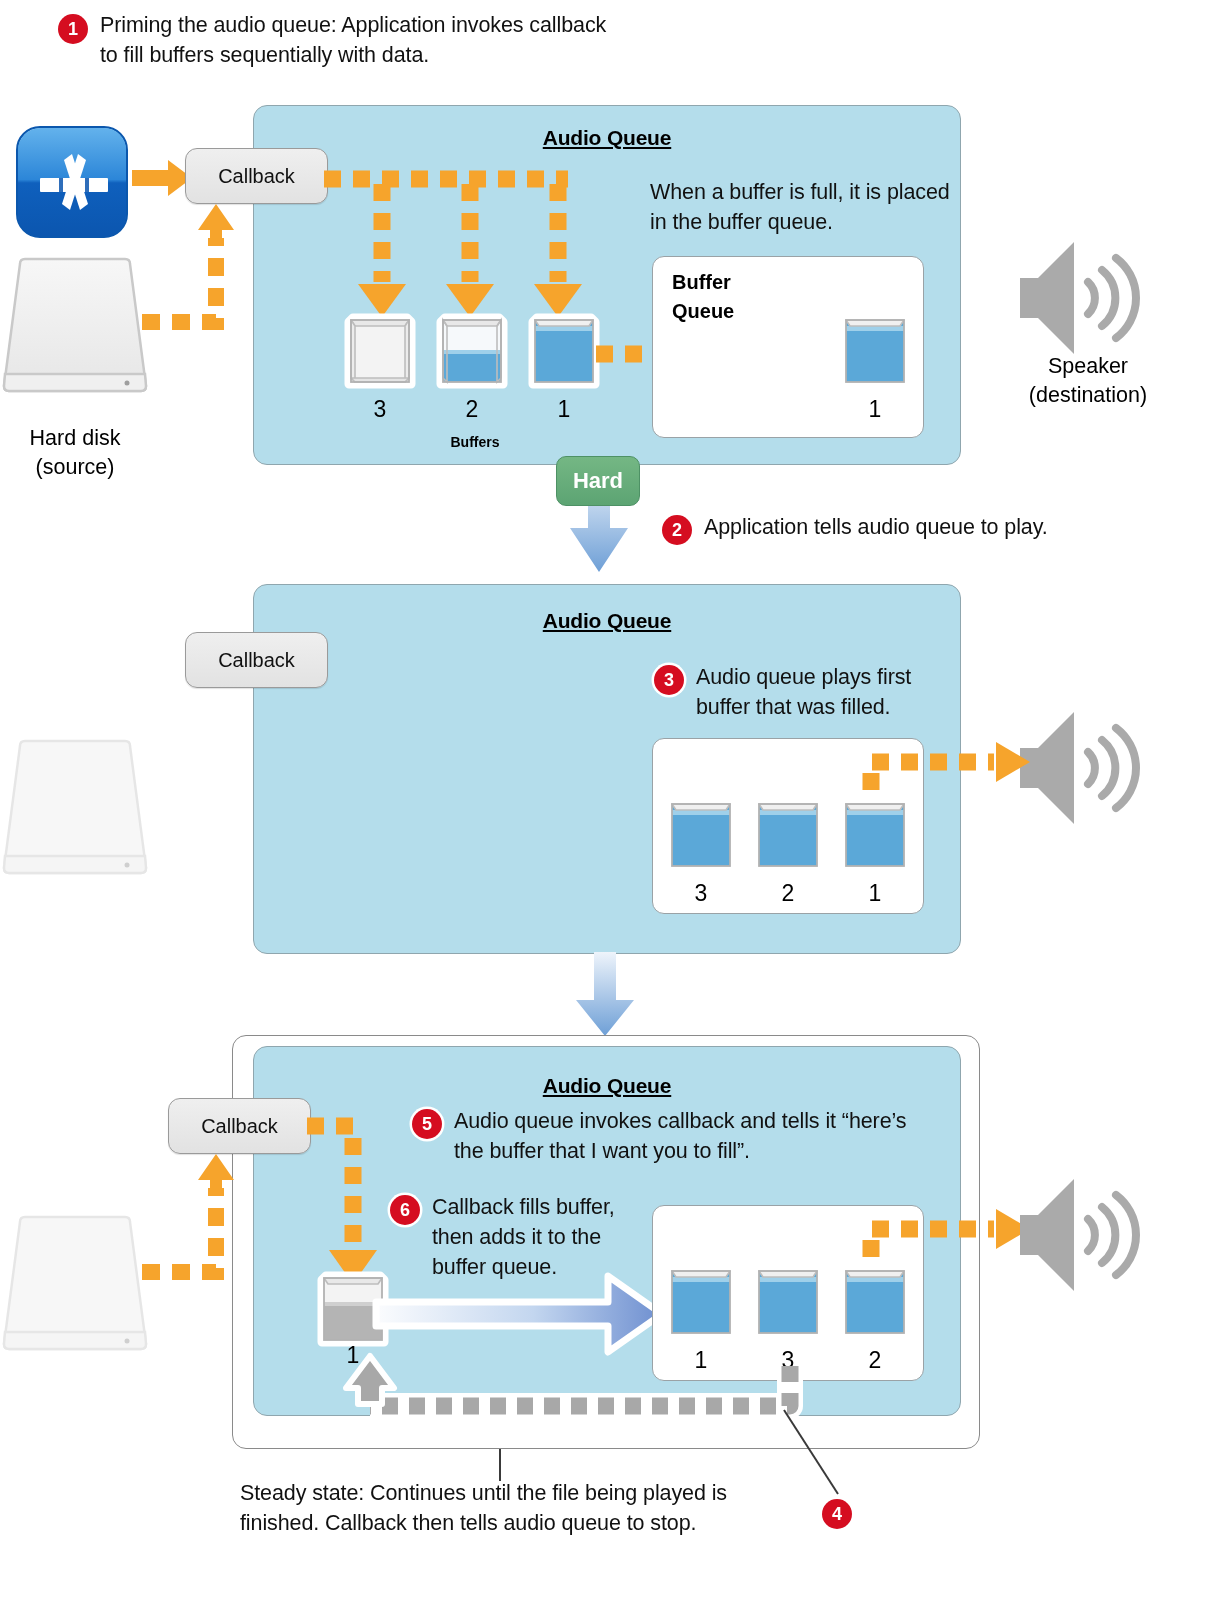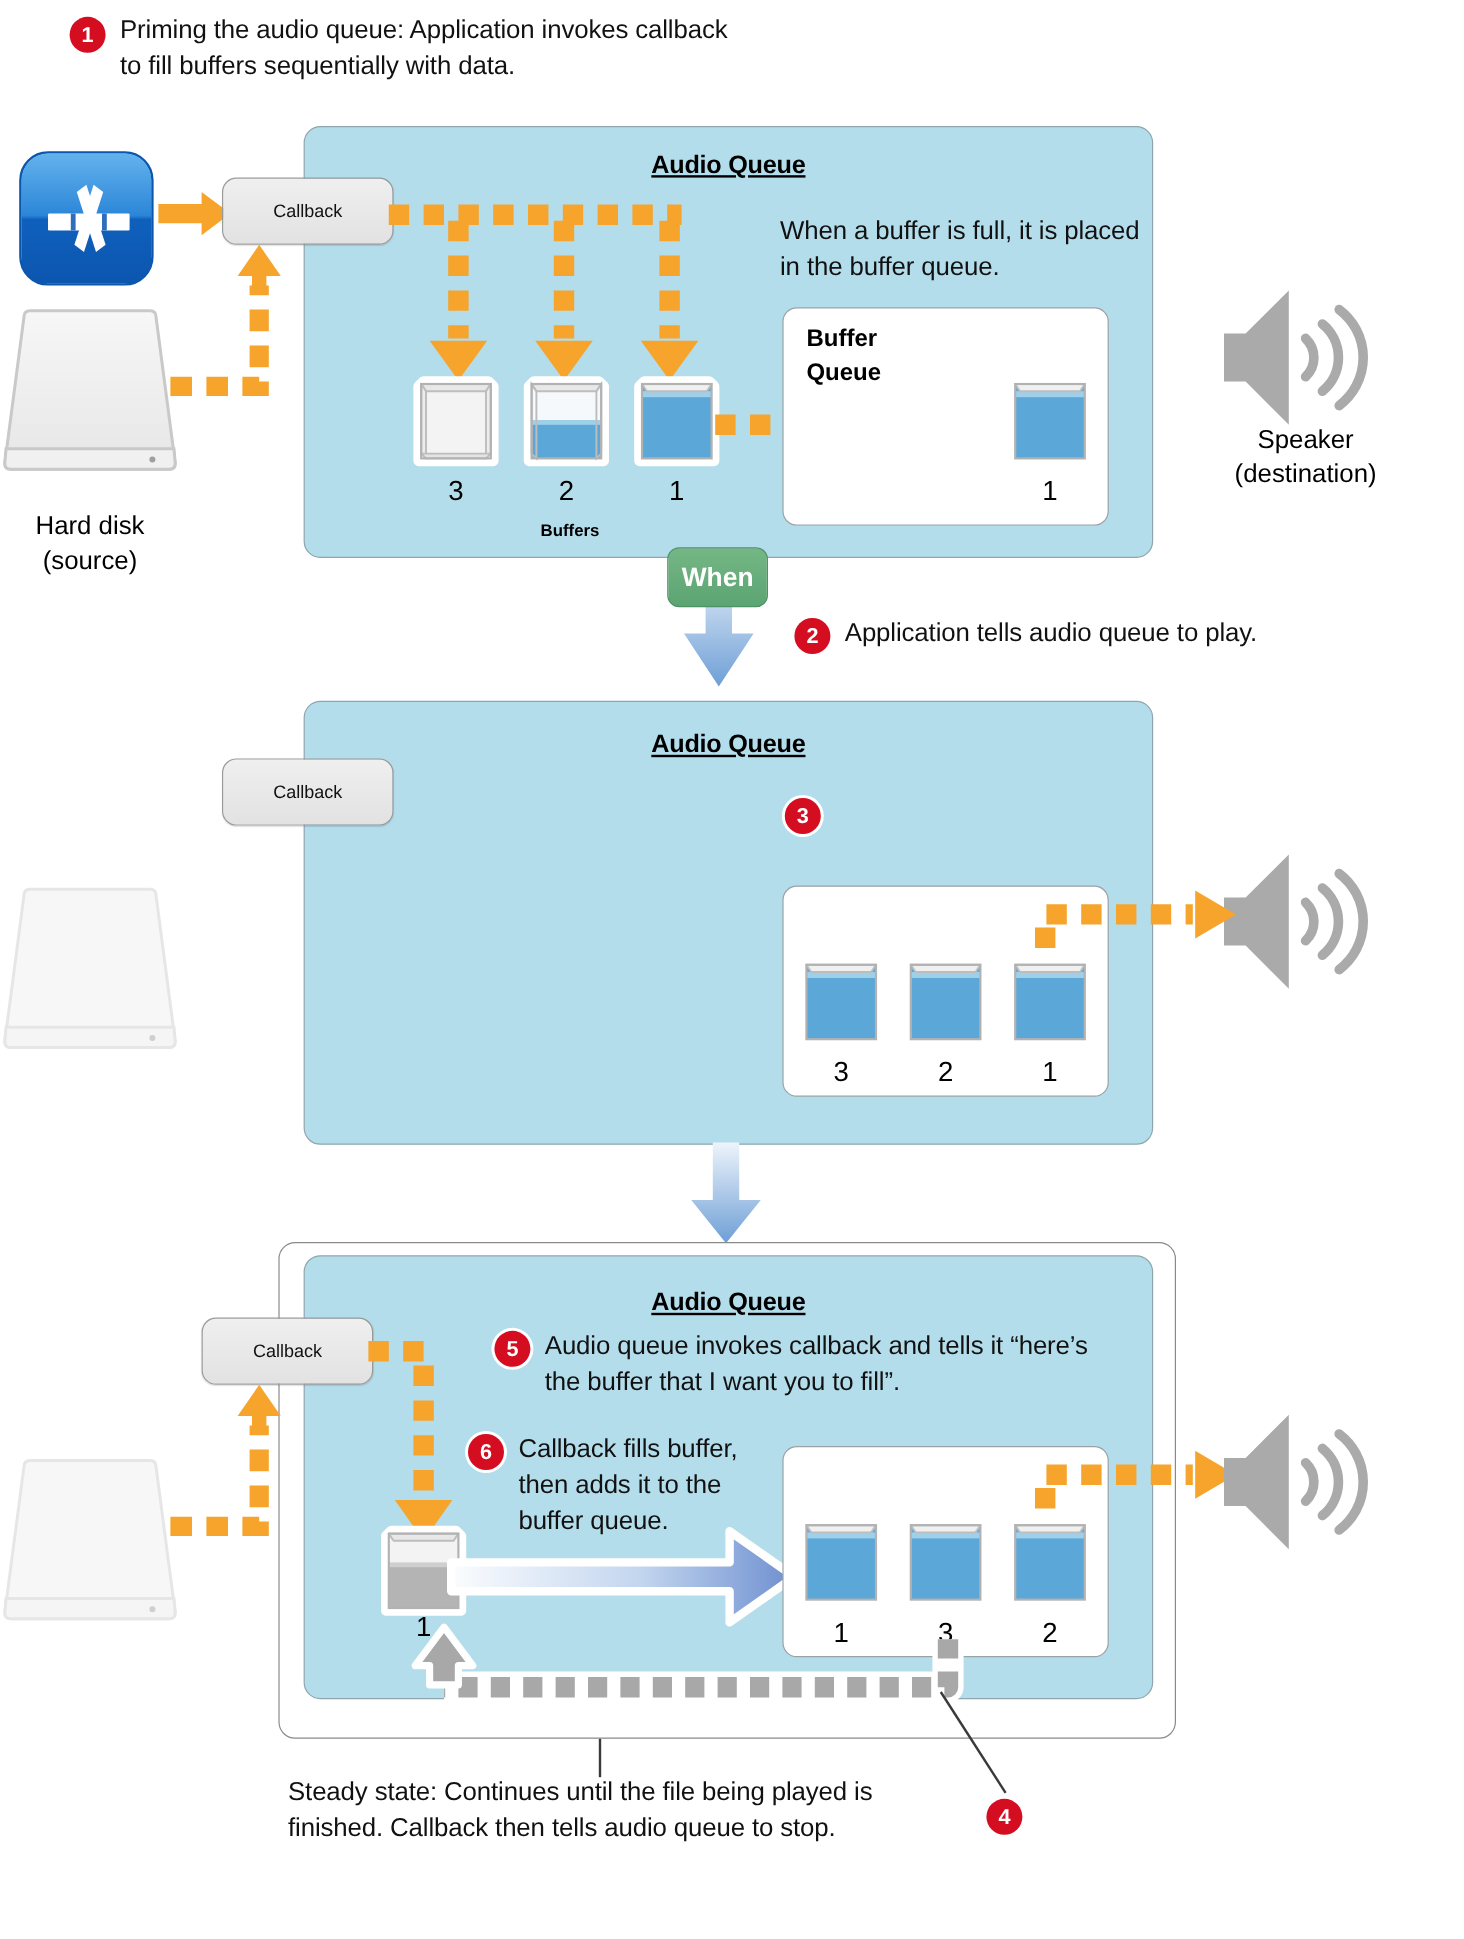--- a/index.html
+++ b/index.html
@@ -46,21 +46,21 @@
   
   .bq-box {
     background:#ffffff; border:1.5px solid #9aa2a6; border-radius:12px;
   }
 
   
   .chip {
     background:linear-gradient(#efefef,#e2e2e2);
     border:1px solid #9a9a9a; border-radius:12px;
     display:flex; align-items:center; justify-content:center;
-    font-size:15px; color:#111;
+    font-size:20px; color:#111;
     box-shadow:0 1px 1px rgba(0,0,0,.12);
   }
 
   
   .play-chip {
     background:linear-gradient(#74b784,#5ca473);
     border:1px solid #4e9165; border-radius:10px;
     display:flex; align-items:center; justify-content:center;
     color:#fff; font-size:22px; font-weight:bold;
   }
@@ -251,37 +251,38 @@
     <defs>
       <linearGradient id="bd1" x1="0" y1="0" x2="0" y2="1">
         <stop offset="0%" stop-color="#eef4fb"></stop>
         <stop offset="100%" stop-color="#6e9fd6"></stop>
       </linearGradient>
     </defs>
     <path d="M22 0 L44 0 L44 62 L62 62 L33 106 L4 62 L22 62 Z" fill="url(#bd1)"></path>
   </svg>
 </div>
 <div class="abs play-chip" style="left:556px; top:456px; width:84px; height:50px;">
-  <span>When</span>
+  <span>Hard</span>
 </div>
 
 <div class="abs" style="left:662px; top:512px; display:flex; gap:12px; width:460px;">
   <div class="badge" style="flex:0 0 auto; margin-top:3px;">2</div>
   <div class="caption">Application tells audio queue to play.</div>
 </div>
 
 <div class="abs aq-panel" style="left:253px; top:584px; width:708px; height:370px;"></div>
 <div class="abs panel-title" style="left:253px; top:609px; width:708px; text-align:center;">Audio Queue</div>
 
 <div class="abs chip" style="left:185px; top:632px; width:143px; height:56px;">
   <span>Callback</span>
 </div>
 
 <div class="abs" style="left:654px; top:662px; display:flex; gap:12px; width:310px;">
   <div class="badge" style="flex:0 0 auto; margin-top:3px;">3</div>
+  <div class="caption">Audio queue plays first buffer that was filled.</div>
 </div>
 
 <div class="abs" style="left:2px; top:740px; width:146px; height:152px; opacity:.55;">
   <svg viewBox="0 0 146 152" width="146" height="152">
     <path d="M18 6 Q18 1 23 1 L123 1 Q128 1 128 6 L144 128 Q144 133 139 133 L7 133 Q2 133 2 128 Z" fill="#f2f2f2" stroke="#d3d3d3" stroke-width="2.5"></path>
     <path d="M3 116 L143 116 L144 128 Q144 133 139 133 L7 133 Q2 133 2 128 Z" fill="#eeeeee" stroke="#d3d3d3" stroke-width="2.5"></path>
     <circle cx="125" cy="125" r="2.5" fill="#a9a9a9"></circle>
   </svg>
 </div>
 

